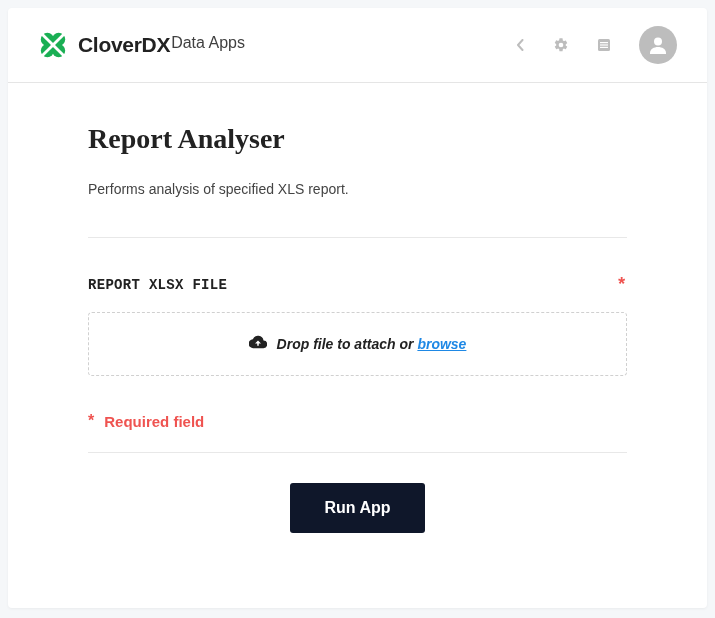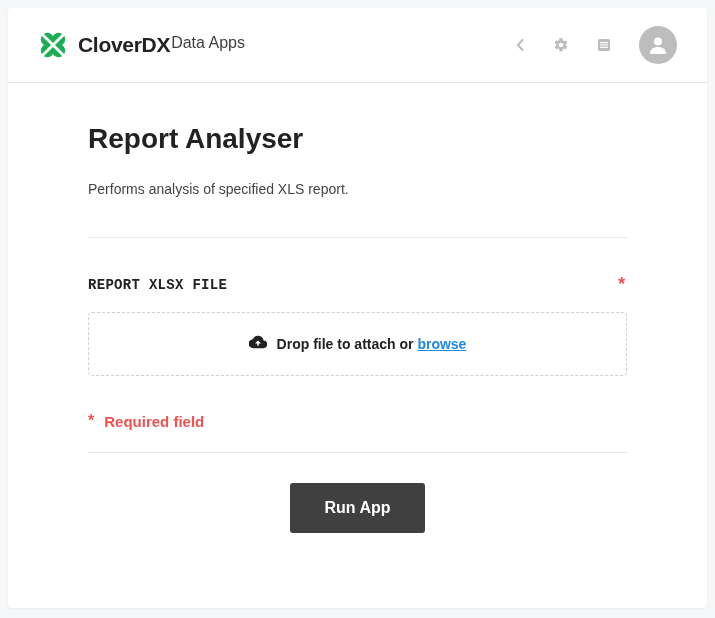--- a/index.html
+++ b/index.html
@@ -76,20 +76,21 @@
       cursor: pointer;
     }
     .content {
       padding: 40px 80px 30px 80px;
     }
     .page-title {
       font-size: 28px;
       font-weight: 700;
       color: #222;
       margin-bottom: 26px;
+      font-family: Liberation Serif, serif;
     }
     .page-desc {
       font-size: 14px;
       color: #444;
       font-weight: 400;
     }
     .divider {
       border: none;
       border-top: 1px solid #e8e8e8;
       margin: 40px 0 38px 0;
@@ -123,20 +124,21 @@
       border: 1.5px dashed #d0d0d0;
       border-radius: 4px;
       padding: 22px;
       text-align: right;
       display: flex;
       align-items: center;
       justify-content: center;
       gap: 10px;
       margin-bottom: 36px;
       cursor: pointer;
+      font-style: italic;
     }
     .drop-text {
       font-size: 14px;
       font-weight: 600;
       color: #222;
     }
     .browse-link {
       color: #1e88e5;
       text-decoration: underline;
       cursor: pointer;
@@ -151,21 +153,21 @@
       font-size: 15px;
     }
     .required-note .ast {
       font-size: 16px;
     }
     .run-row {
       display: flex;
       justify-content: center;
     }
     .run-button {
-      background: #404040;
+      background: #0f172a;
       color: #fff;
       border: none;
       border-radius: 3px;
       font-size: 16px;
       font-weight: 700;
       padding: 16px 34px;
       cursor: pointer;
     }
   </style>
 </head>

